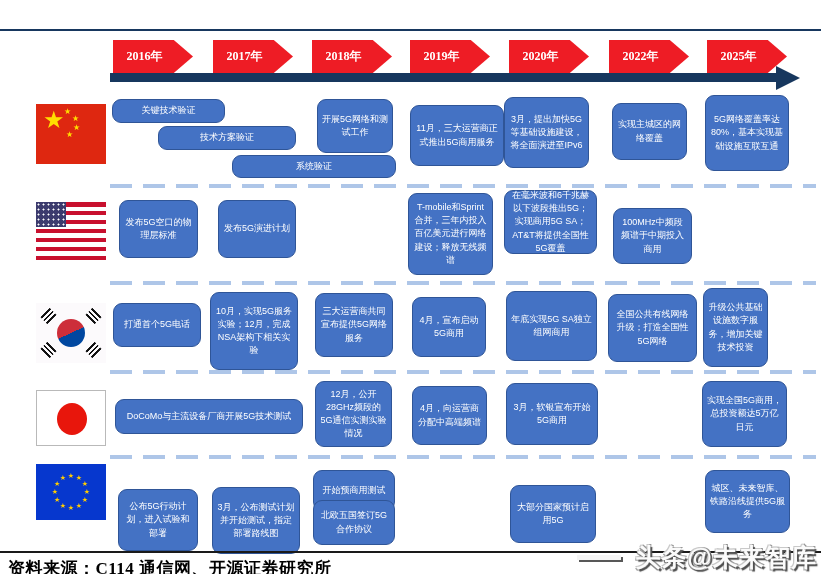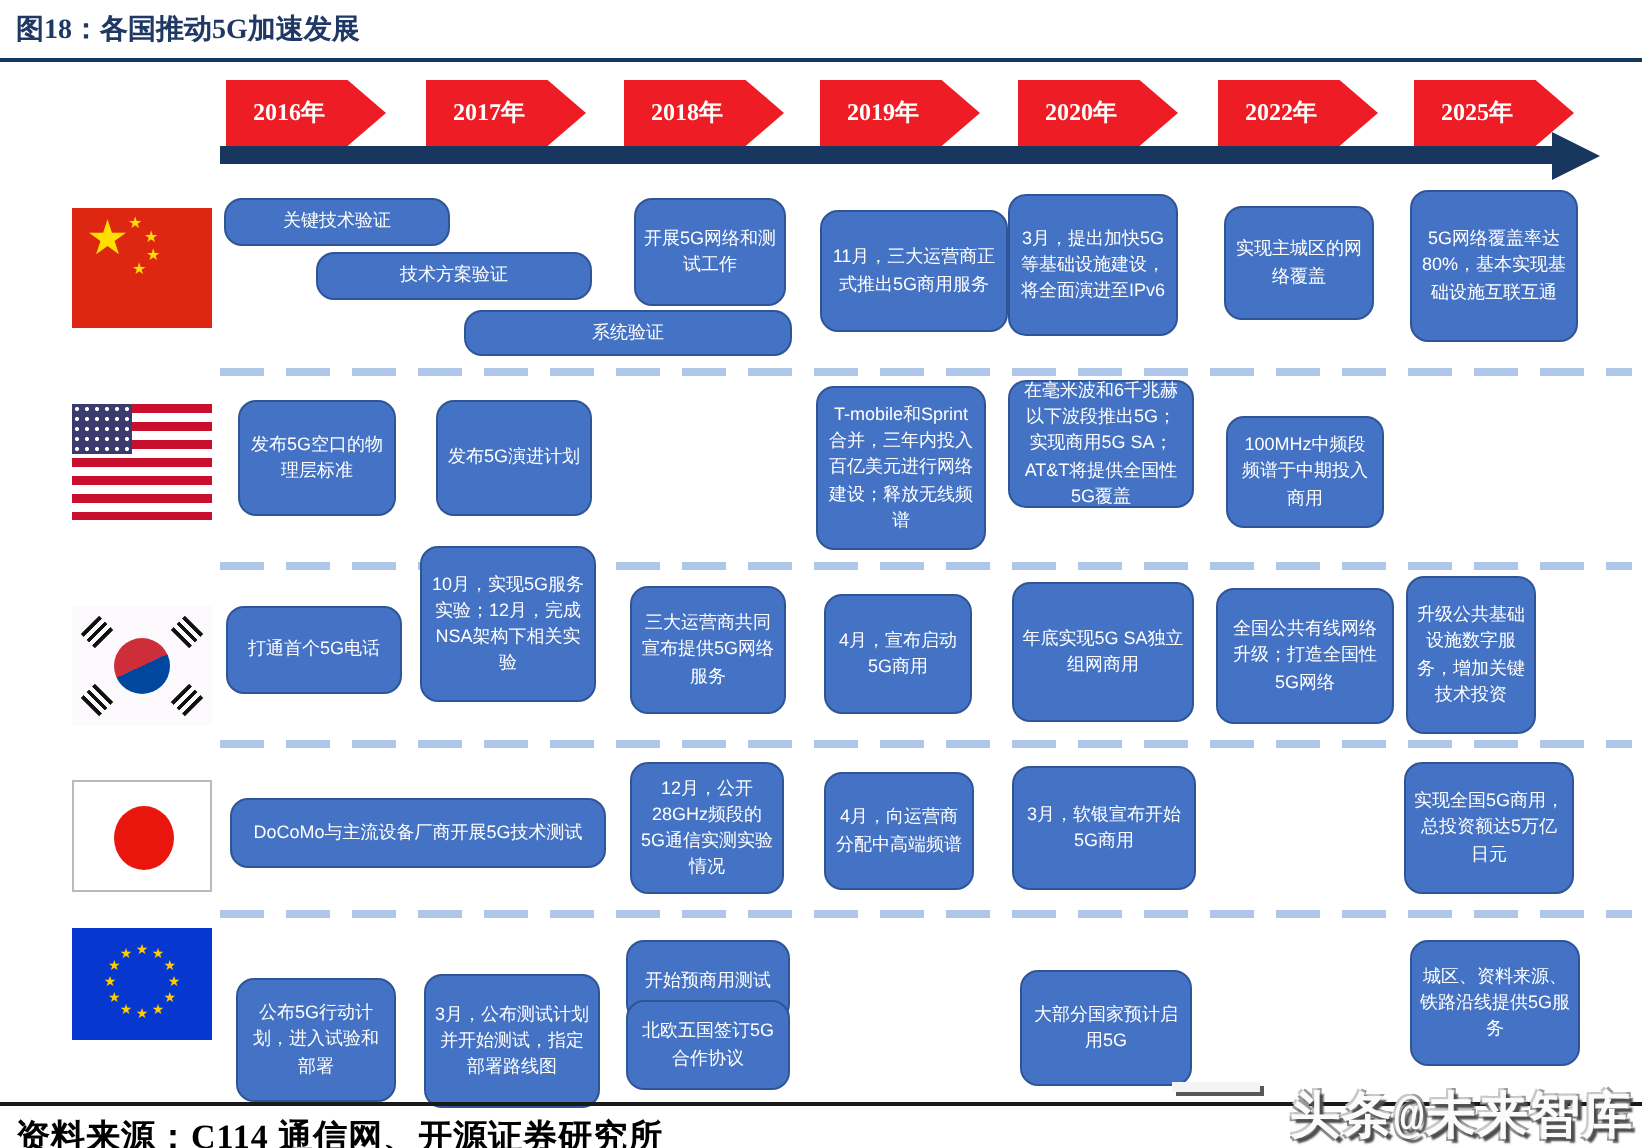--- a/index.html
+++ b/index.html
@@ -62,31 +62,30 @@
   .flag-eu { top:464px; height:56px; background:#0637CE; }
   .eu-star { position:absolute; color:#FFCC00; font-size:7px; width:8px; height:8px;
              line-height:8px; text-align:center; }
 
   
   .src-rule { position:absolute; left:0; top:551px; width:821px; height:1.5px; background:#1a1a1a; }
   .source-text { position:absolute; left:8px; top:557px; font-size:17px; color:#000;
                  font-family:Liberation Serif, serif; font-weight:600; letter-spacing:0.5px; }
 
   
-  .watermark { position:absolute; right:4px; top:541px; display:flex; align-items:flex-start; gap:15px;font-family:Liberation Mono, monospace; }
+  .watermark { position:absolute; right:4px; top:541px; display:flex; align-items:center; gap:15px; }
   .wm-dash { width:44px; height:5px; background:#f4f4f4; box-shadow:2px 2px 0 #585858; }
   .wm-text { font-size:25px; font-weight:bold; color:#fbfbfb; letter-spacing:1px;
              text-shadow:2px 2px 1px #4d4d4d, -1px -1px 0 #c9c9c9, 1px -1px 0 #9a9a9a, -1px 1px 0 #9a9a9a; }
 </style>
 </head>
 <body>
 
 <div class="page">
 
-  <div class="fig-title">图18：各国推动5G加速发展</div>
   <div class="title-rule"></div>
 
   <div>
     <div class="year-arrow" style="left:113px">2016年</div>
     <div class="year-arrow" style="left:213px">2017年</div>
     <div class="year-arrow" style="left:312px">2018年</div>
     <div class="year-arrow" style="left:410px">2019年</div>
     <div class="year-arrow" style="left:509px">2020年</div>
     <div class="year-arrow" style="left:609px">2022年</div>
     <div class="year-arrow" style="left:707px">2025年</div>
@@ -131,21 +130,21 @@
 
   <div>
     <div class="flag flag-kr">
       <div class="taegeuk"></div>
       <div class="trigram tg-tl"></div>
       <div class="trigram tg-tr"></div>
       <div class="trigram tg-bl"></div>
       <div class="trigram tg-br"></div>
     </div>
     <div class="box" style="left:113px;top:303px;width:88px;height:44px">打通首个5G电话</div>
-    <div class="box" style="left:210px;top:273px;width:88px;height:78px">10月，实现5G服务实验；12月，完成NSA架构下相关实验</div>
+    <div class="box" style="left:210px;top:292px;width:88px;height:78px">10月，实现5G服务实验；12月，完成NSA架构下相关实验</div>
     <div class="box" style="left:315px;top:293px;width:78px;height:64px">三大运营商共同宣布提供5G网络服务</div>
     <div class="box" style="left:412px;top:297px;width:74px;height:60px">4月，宣布启动5G商用</div>
     <div class="box" style="left:506px;top:291px;width:91px;height:70px">年底实现5G SA独立组网商用</div>
     <div class="box" style="left:608px;top:294px;width:89px;height:68px">全国公共有线网络升级；打造全国性5G网络</div>
     <div class="box" style="left:703px;top:288px;width:65px;height:79px">升级公共基础设施数字服务，增加关键技术投资</div>
   </div>
 
   <div>
     <div class="flag flag-jp">
       <div class="sun"></div>
@@ -172,21 +171,21 @@
           <span class="eu-star" style="left: 31px; top: 8px;">★</span>
           <span class="eu-star" style="left: 39px; top: 10.1436px;">★</span>
           <span class="eu-star" style="left: 44.8564px; top: 16px;">★</span>
         </div>
     </div>
     <div class="box" style="left:118px;top:489px;width:80px;height:62px">公布5G行动计划，进入试验和部署</div>
     <div class="box" style="left:212px;top:487px;width:88px;height:67px">3月，公布测试计划并开始测试，指定部署路线图</div>
     <div class="box" style="left:313px;top:470px;width:82px;height:41px">开始预商用测试</div>
     <div class="box" style="left:313px;top:500px;width:82px;height:45px">北欧五国签订5G合作协议</div>
     <div class="box" style="left:510px;top:485px;width:86px;height:58px">大部分国家预计启用5G</div>
-    <div class="box" style="left:705px;top:470px;width:85px;height:63px">城区、资料来源、铁路沿线提供5G服务</div>
+    <div class="box" style="left:705px;top:470px;width:85px;height:63px">城区、未来智库、铁路沿线提供5G服务</div>
   </div>
 
   <div class="src-rule"></div>
   <div class="source-text">资料来源：C114 通信网、开源证券研究所</div>
 
   <div class="watermark">
     <div class="wm-dash"></div>
     <span class="wm-text">头条@未来智库</span>
   </div>
 

